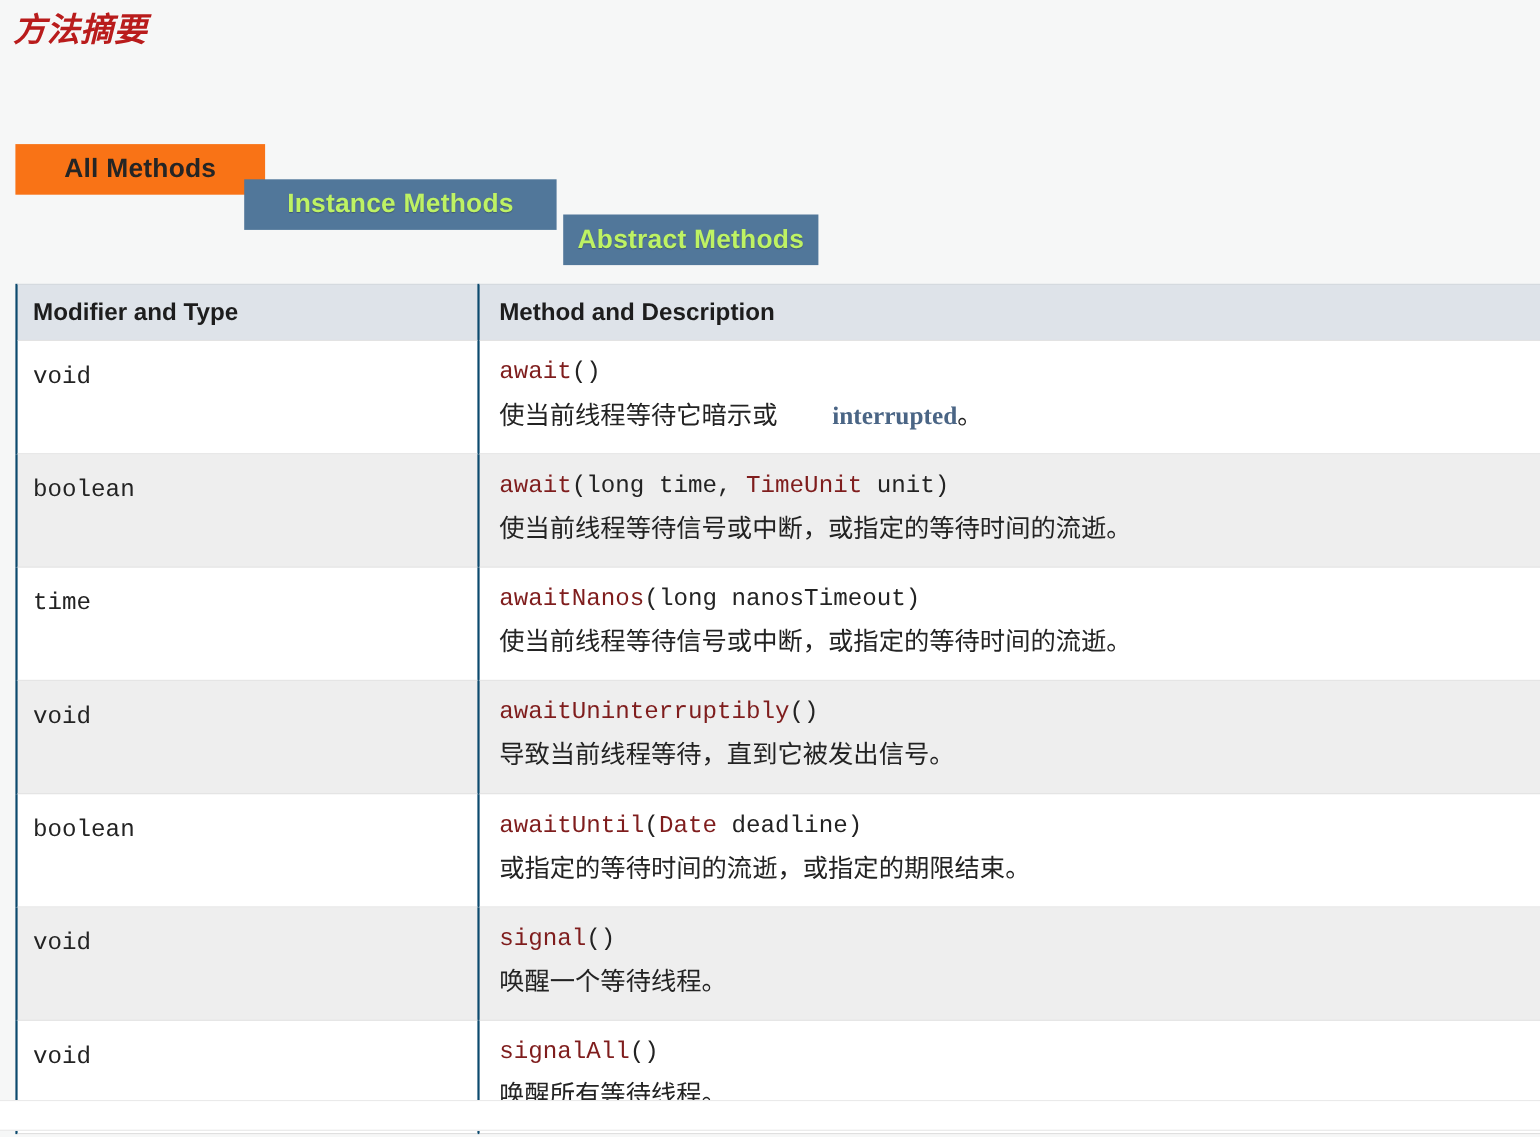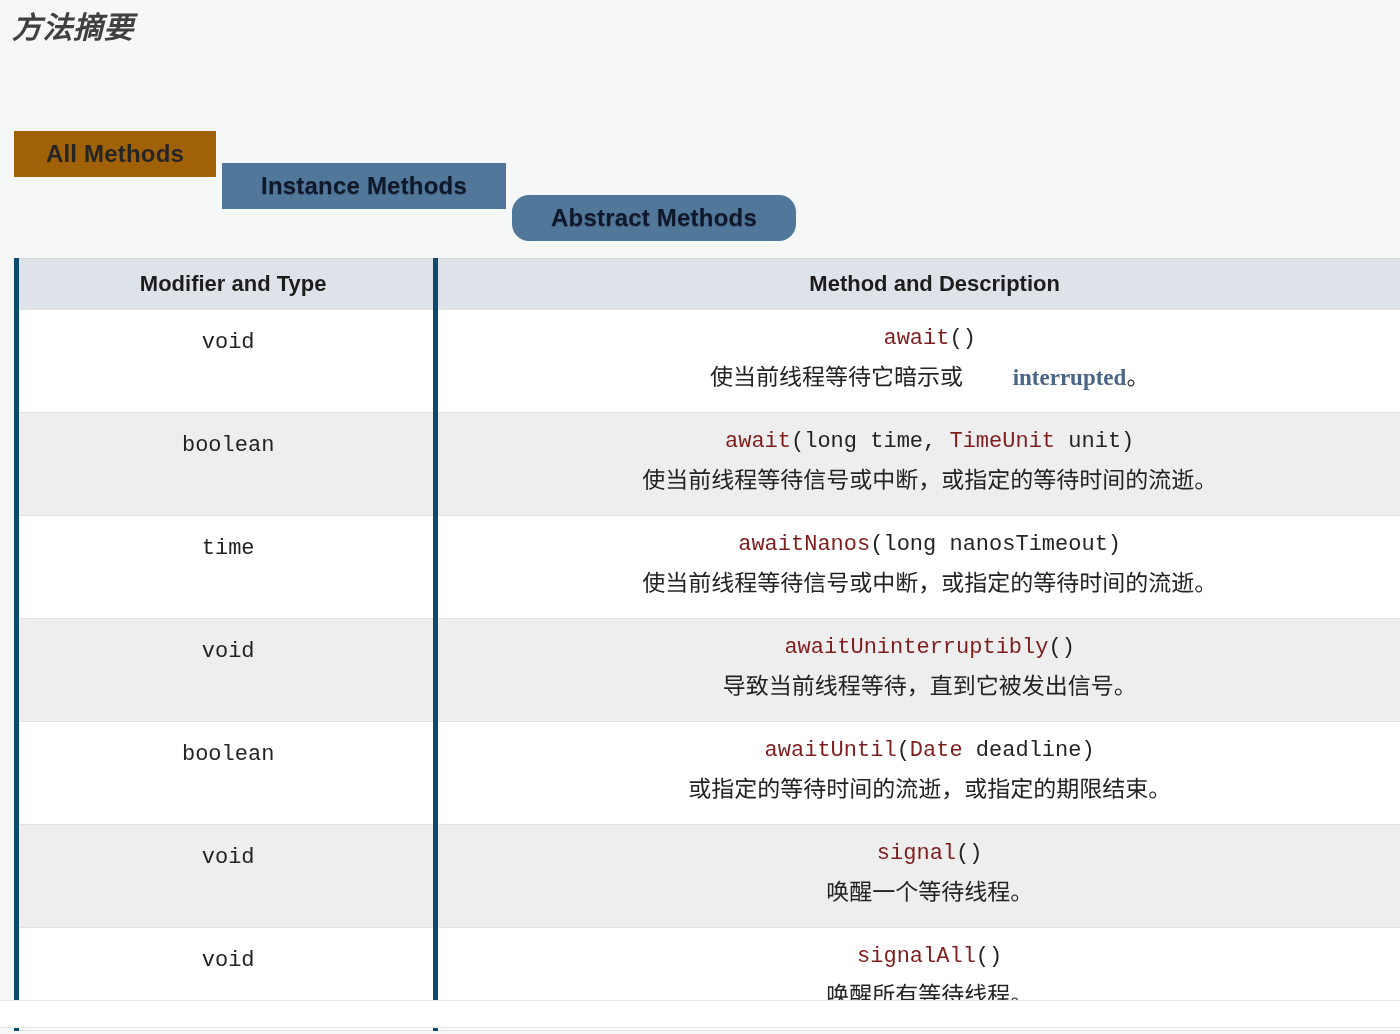--- a/index.html
+++ b/index.html
@@ -20,21 +20,21 @@
   
   .page-title {
     position: absolute;
     left: 12px;
     top: 8px;
     font-family: "Liberation Serif", serif;
     font-size: 30px;
     font-weight: bold;
     font-style: italic;
     letter-spacing: 0.5px;
-    color: #404040;
+    color: #b91c1c;
     line-height: 40px;
     white-space: nowrap;
   }
 
   
   .tab-strip {
     position: absolute;
     left: 0;
     top: 131px;
     width: 1400px;
@@ -47,62 +47,61 @@
     justify-content: center;
     height: 46px;
     font-size: 24px;
     font-weight: bold;
     letter-spacing: 0.2px;
     white-space: nowrap;
     box-sizing: border-box;
     padding: 0 22px;
   }
   .tab.active {
-    background: #a16207;
+    background: #f97316;
     color: #252525;
     left: 14px;
     top: 0px;
-    width: 202px;
+    width: 227px;
   }
   .tab.inactive {
     background: #51779a;
-    color: #0f172a;
+    color: #bef264;
     text-shadow: 0 1px 1px rgba(0,0,0,0.25);
     text-align: right;
   }
   .tab.tab-instance {
     left: 222px;
     top: 32px;
     width: 284px;
   }
   .tab.tab-abstract {
     left: 512px;
     top: 64px;
-    width: 284px;
-    border-radius: 17px;
+    width: 232px;
   }
 
   
   .method-table {
     position: absolute;
     left: 14px;
     top: 258px;
     width: 1400px;
     border-collapse: collapse;
     border-spacing: 0;
     table-layout: fixed;
   }
   .method-table col.col-modifier { width: 416px; }
   .method-table col.col-method   { width: 970px; }
 
   .method-table th,
   .method-table td {
-    text-align: center;
+    text-align: left;
     vertical-align: top;
-    border-left: 5px solid #0c4a6e;
+    border-left: 2px solid #0c4a6e;
     box-sizing: border-box;
   }
   .method-table th:last-child,
   .method-table td:last-child {
     border-right: 1px solid #e0e0e0;
   }
 
   .method-table thead th {
     background: #dee3e9;
     color: #1d1d1d;

